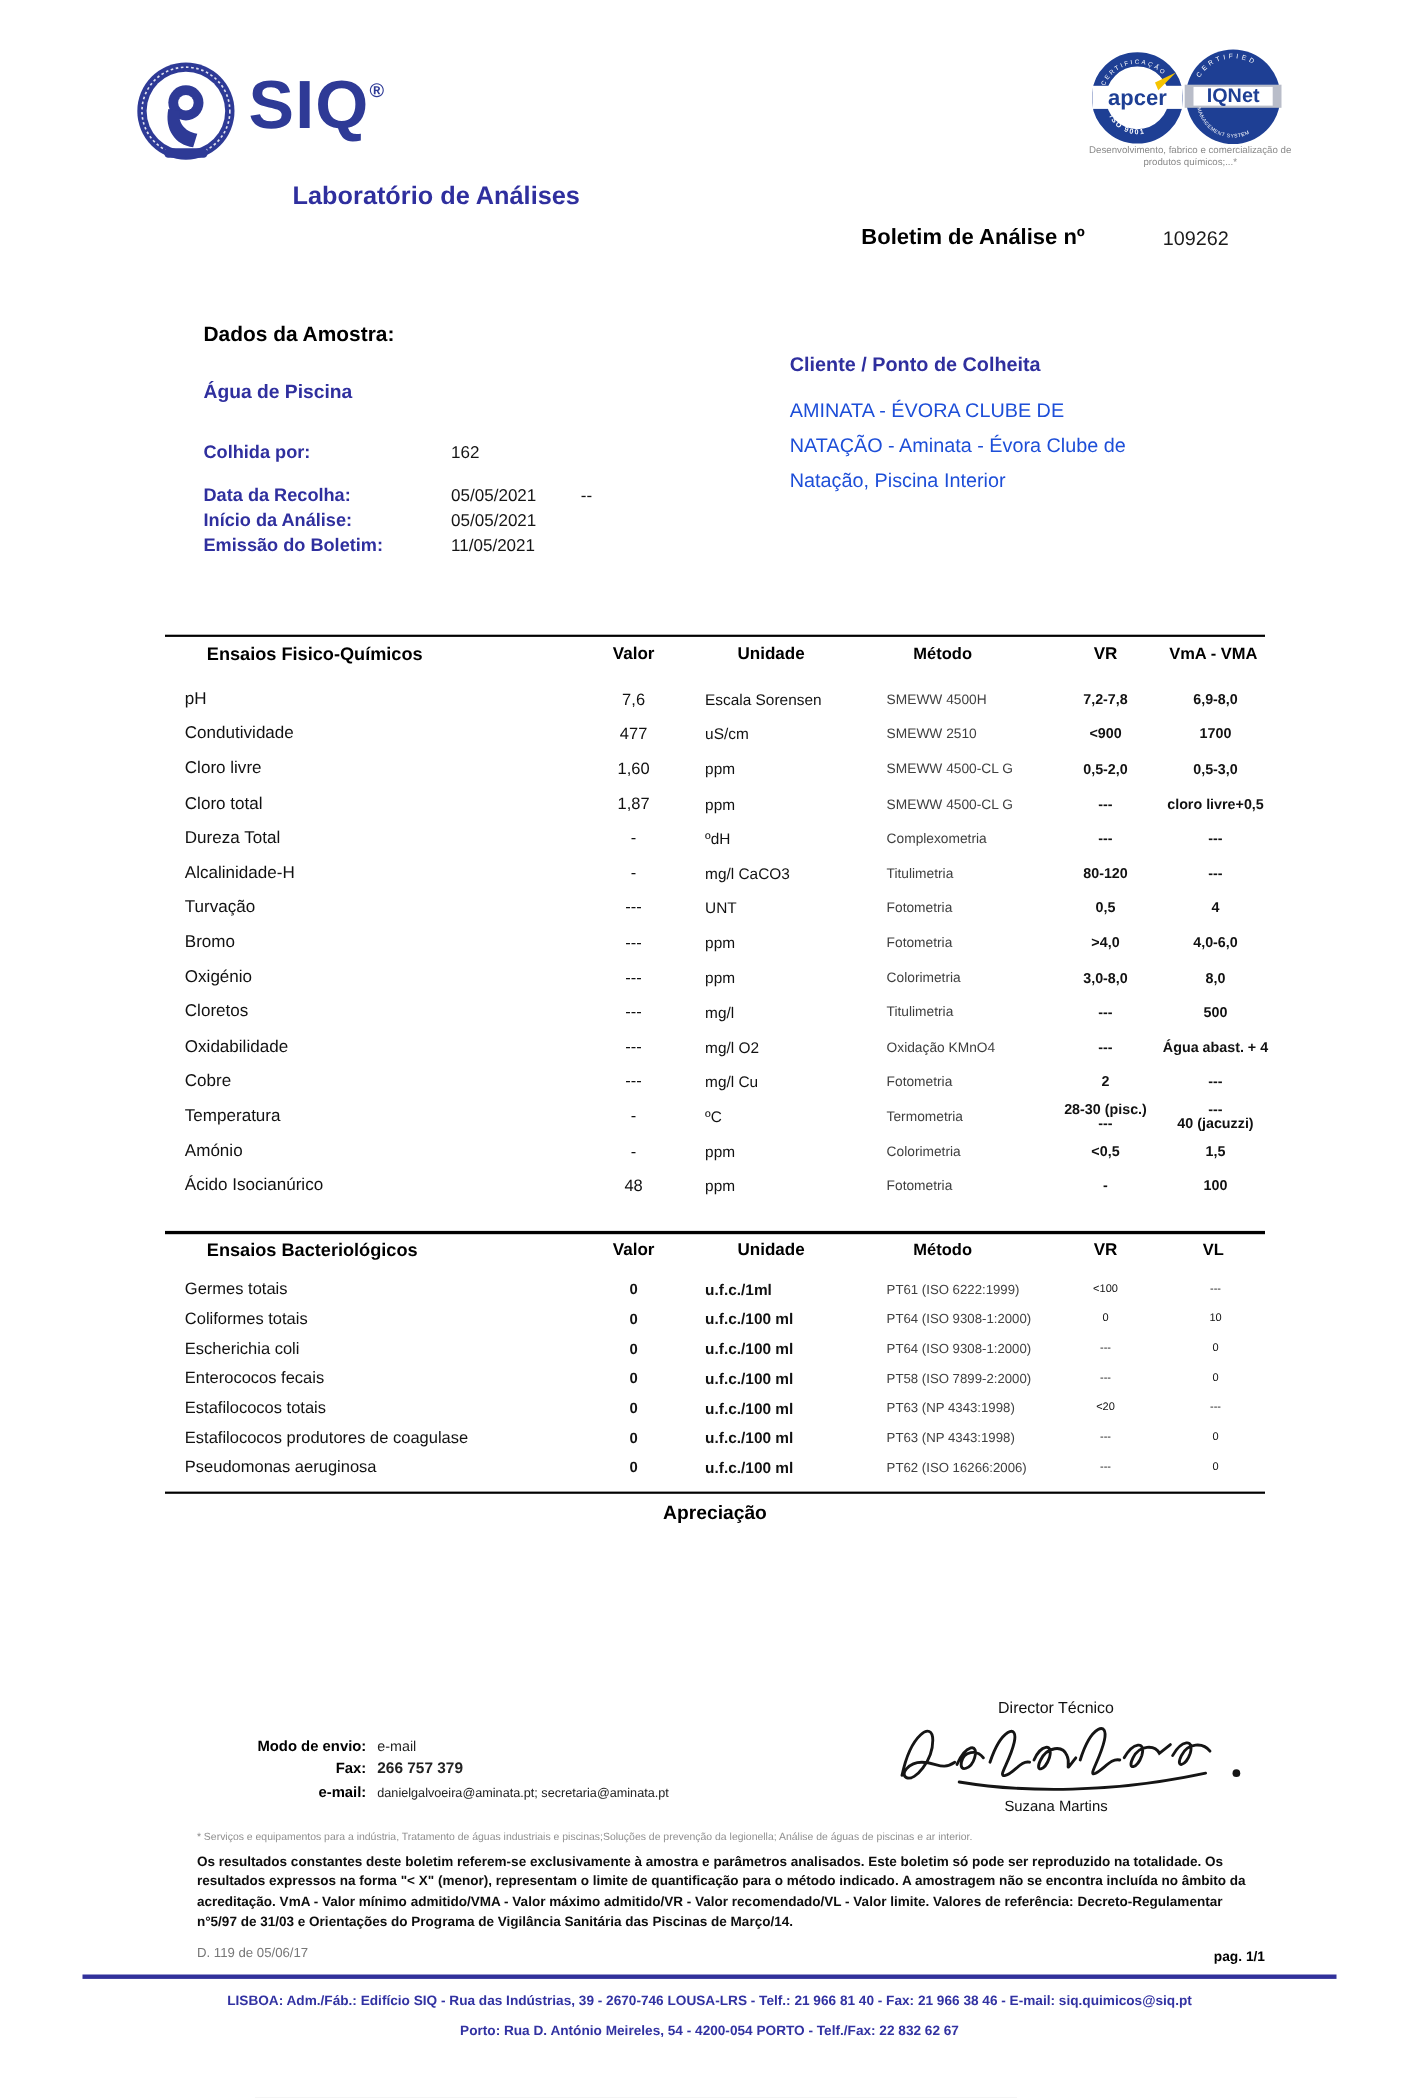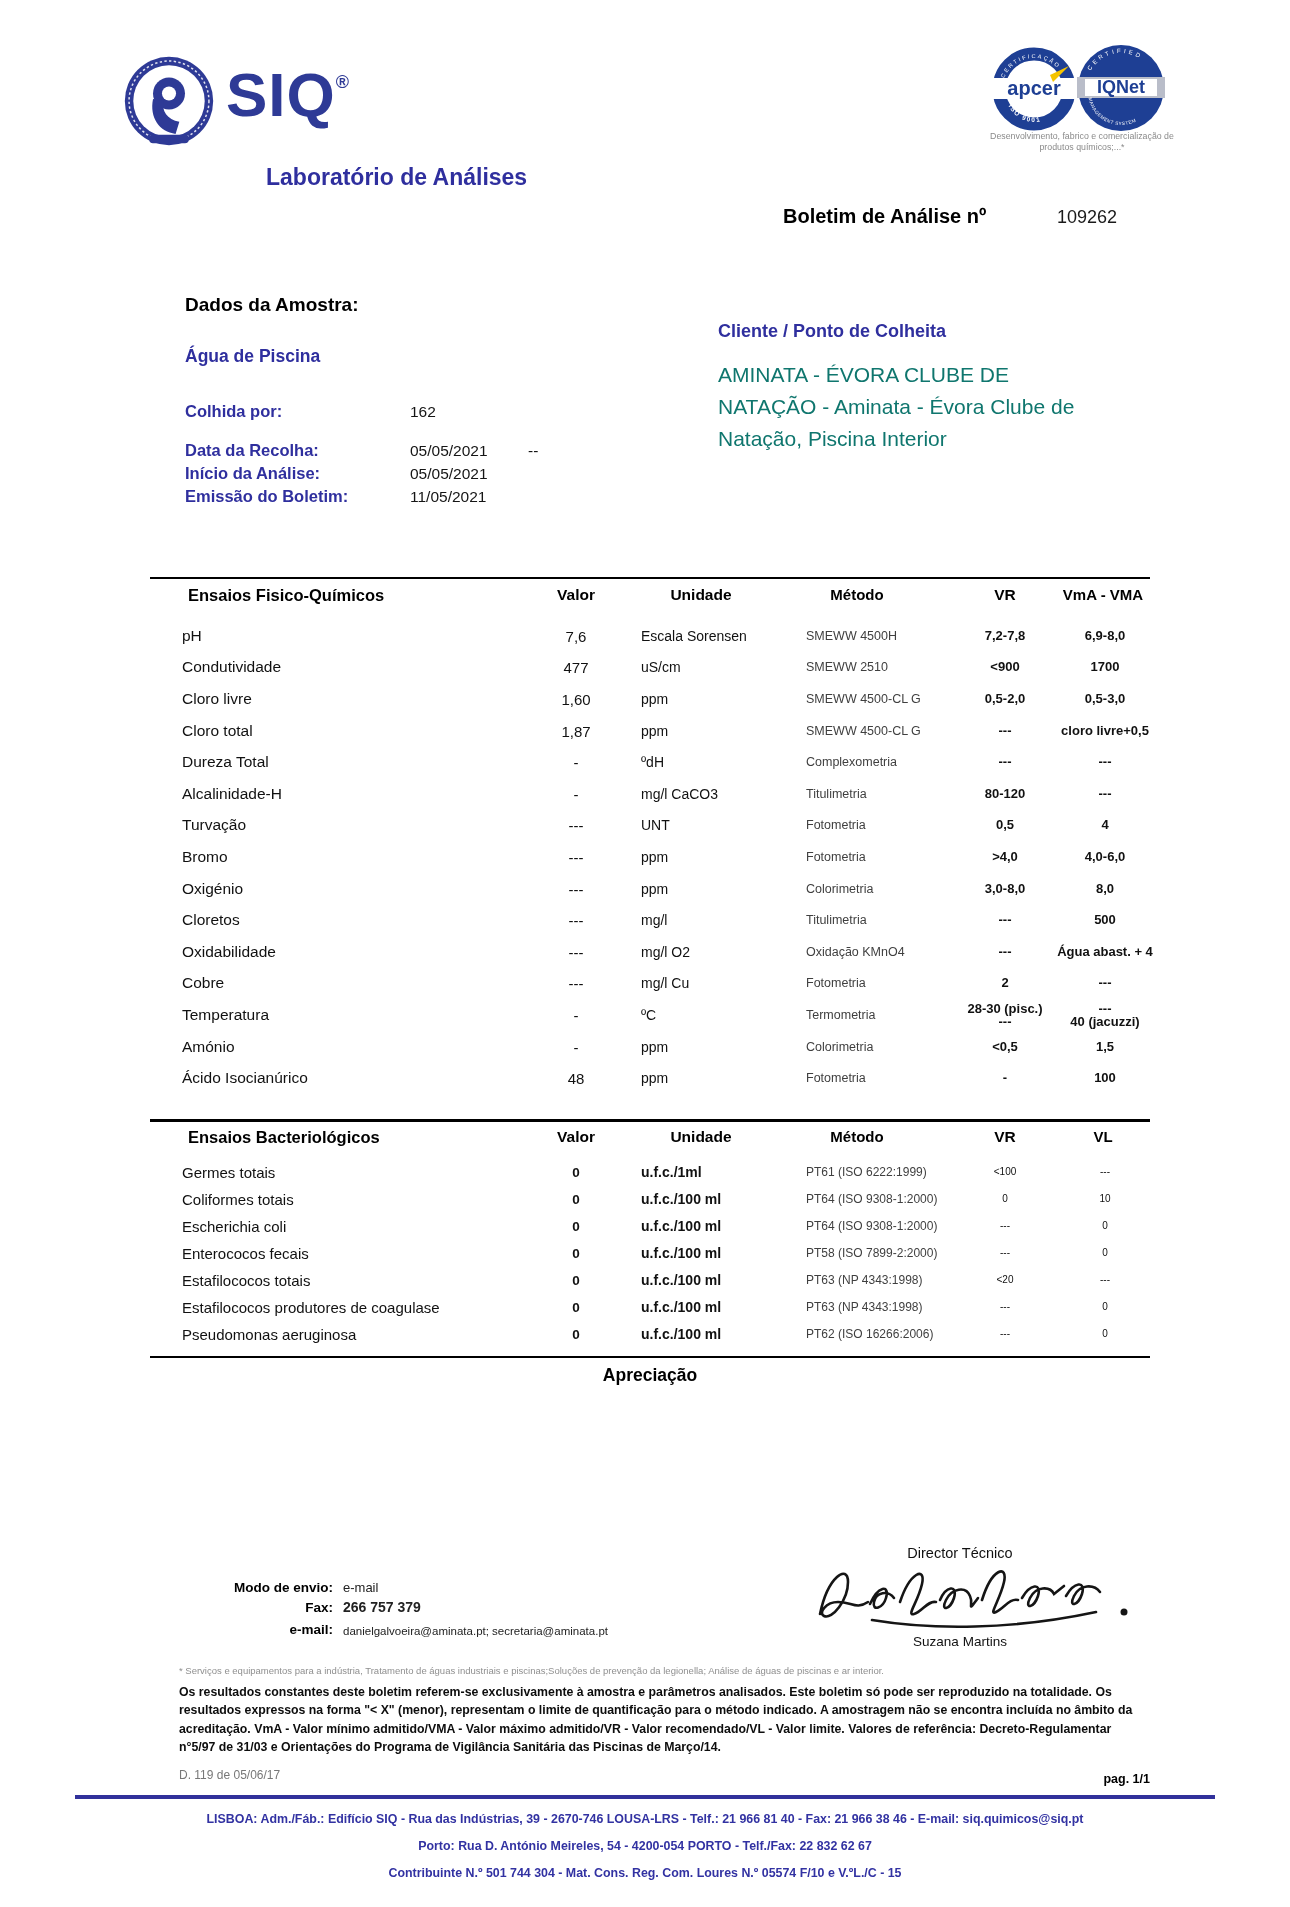--- a/index.html
+++ b/index.html
@@ -16,21 +16,21 @@
   .bulletin-label{position:absolute;left:783px;top:205px;font-size:20px;font-weight:700;color:#000;}
   .bulletin-number{position:absolute;left:1057px;top:207px;font-size:18px;color:#1a1a1a;}
   
   .sec-title{position:absolute;left:185px;top:294px;font-size:19px;font-weight:700;color:#000;}
   .sample-type{position:absolute;left:185px;top:346px;font-size:17.5px;font-weight:700;color:#2f2f9e;}
   .f-label{position:absolute;left:185px;font-size:16.5px;font-weight:700;color:#2f2f9e;}
   .f-value{position:absolute;left:410px;font-size:15.5px;color:#151515;}
   .f-extra{position:absolute;left:528px;font-size:15.5px;color:#151515;}
   
   .client-title{position:absolute;left:718px;top:321px;font-size:18px;font-weight:700;color:#2f2f9e;}
-  .client-line{position:absolute;left:718px;font-size:21px;color:#0f766e;}
+  .client-line{position:absolute;left:718px;font-size:18px;color:#1d4ed8;}
   
   .results-title{position:absolute;left:150px;top:548px;width:1000px;text-align:center;
                  font-size:17.5px;font-weight:700;color:#000;}
   .rule{position:absolute;background:#000;}
   #rule1{left:150px;top:577px;width:1000px;height:2px;}
   #rule2{left:150px;top:1119px;width:1000px;height:3px;}
   #rule3{left:150px;top:1356px;width:1000px;height:2px;}
   .thead{position:absolute;left:150px;width:1010px;height:30px;}
   .th{position:absolute;top:0;font-weight:700;color:#000;white-space:nowrap;}
   .th-name{left:38px;font-size:16.5px;}
@@ -39,21 +39,21 @@
   .th-metodo{left:660px;width:94px;text-align:center;font-size:15px;}
   .th-vr{left:805px;width:100px;text-align:center;font-size:15.5px;}
   .th-vma{left:895px;width:116px;text-align:center;font-size:15px;}
   .rows{position:absolute;left:150px;width:1010px;}
   #fq-rows{top:620px;}
   #bact-rows{top:1158px;}
   .trow{position:relative;}
   #fq-rows .trow{height:31.6px;}
   #bact-rows .trow{height:27px;}
   .tc{position:absolute;top:50%;transform:translateY(-50%);white-space:pre-line;}
-  .tc-name{left:32px;width:400px;font-size:15.5px;color:#111;}
+  .tc-name{left:18px;width:400px;font-size:15.5px;color:#111;}
   .tc-valor{left:386px;width:80px;text-align:center;font-size:15px;color:#111;}
   .tc-unidade{left:491px;width:175px;font-size:14px;color:#111;}
   .tc-metodo{left:656px;width:185px;font-size:12.5px;color:#3f3f3f;}
   .tc-vr{left:805px;width:100px;text-align:center;font-size:13px;font-weight:600;line-height:13.5px;}
   .tc-vma{left:895px;width:120px;text-align:center;font-size:13px;font-weight:600;line-height:13.5px;}
   #bact-rows .tc-name{font-size:15px;}
   #bact-rows .tc-valor{font-size:13.5px;font-weight:700;}
   #bact-rows .tc-unidade{font-size:14px;font-weight:700;}
   #bact-rows .tc-metodo{font-size:12px;}
   #bact-rows .tc-vr,#bact-rows .tc-vma{font-size:10px;font-weight:400;}
@@ -387,16 +387,15 @@
 
   <div class="services-note">* Serviços e equipamentos para a indústria, Tratamento de águas industriais e piscinas;Soluções de prevenção da legionella; Análise de águas de piscinas e ar interior.</div>
   <div class="disclaimer">Os resultados constantes deste boletim referem-se exclusivamente à amostra e parâmetros analisados. Este boletim só pode ser reproduzido na totalidade. Os resultados expressos na forma "&lt; X" (menor), representam o limite de quantificação para o método indicado.  A amostragem não se encontra incluída no âmbito da acreditação. VmA - Valor mínimo admitido/VMA - Valor máximo admitido/VR - Valor recomendado/VL - Valor limite. Valores de referência: Decreto-Regulamentar n°5/97 de 31/03 e Orientações do Programa de Vigilância Sanitária das Piscinas de Março/14.</div>
   <div class="doc-ref">D. 119 de 05/06/17</div>
   <div class="page-num">pag. 1/1</div>
 
   <div class="footer-rule"></div>
   <div class="footer-lines">
     <div>LISBOA: Adm./Fáb.: Edifício SIQ - Rua das Indústrias, 39 -  2670-746 LOUSA-LRS - Telf.: 21 966 81 40 - Fax: 21 966 38 46 - E-mail: siq.quimicos@siq.pt</div>
     <div>Porto: Rua D. António Meireles, 54 - 4200-054 PORTO - Telf./Fax: 22 832 62 67</div>
-    <div>Contribuinte N.º 501 744 304 - Mat. Cons. Reg. Com. Loures N.º 05574 F/10 e V.ºL./C - 15</div>
   </div>
 
 </div>
 
 </body></html>

